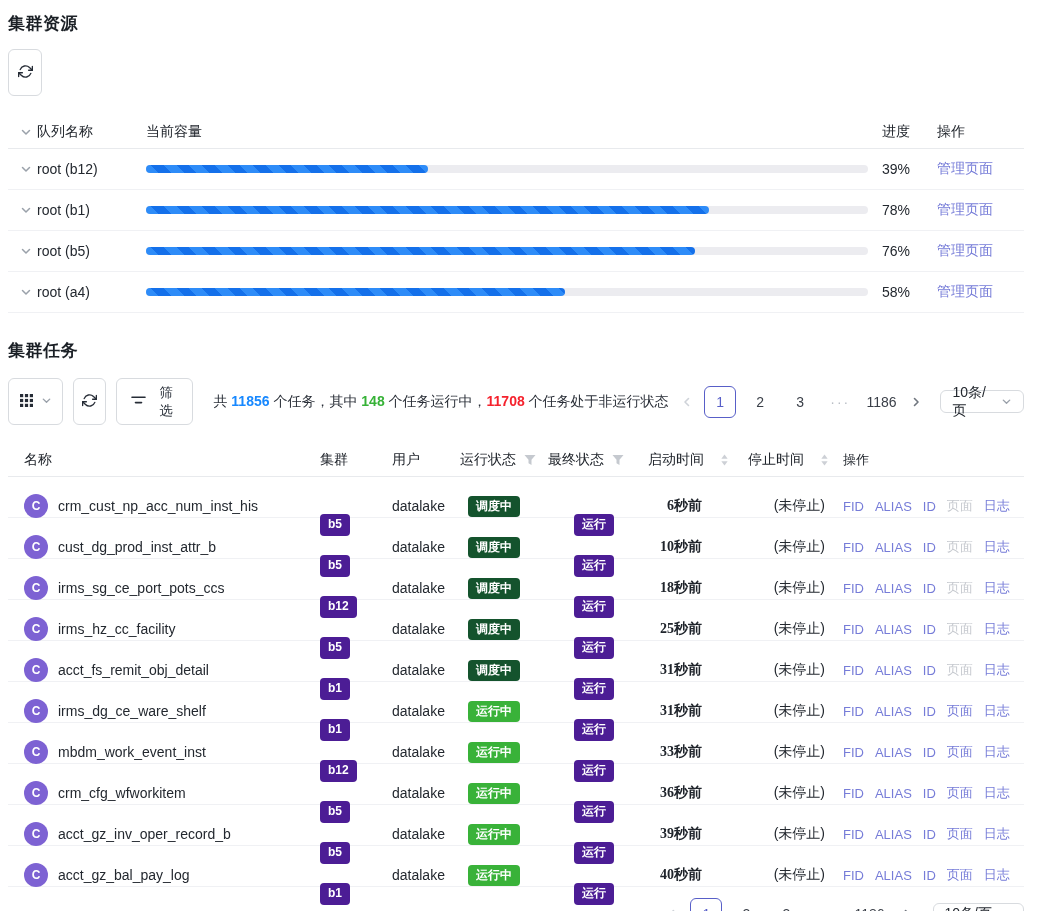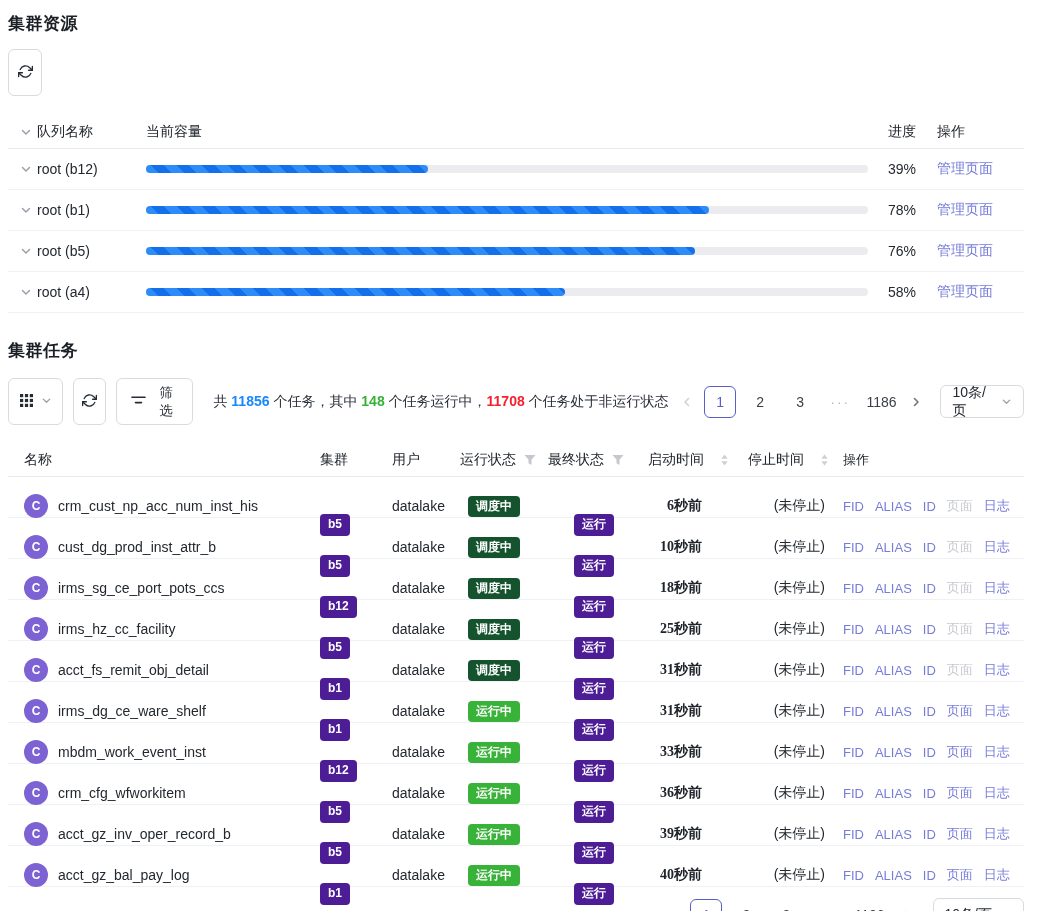--- a/index.html
+++ b/index.html
@@ -25,42 +25,42 @@
     display: grid; grid-template-columns: 138px 1fr 52px 96px; align-items: center;
   }
   .res-head { height: 33px; border-bottom: 1px solid #e8eaed; font-weight: 500; color: #20252c; }
   .res-row { height: 41px; border-bottom: 1px solid #f0f1f4; }
   .queue-cell { display: flex; align-items: center; gap: 5px; padding-left: 12px; }
   .chev { display: inline-flex; cursor: pointer; }
   .cap-cell { padding-right: 8px; }
   .track { height: 8px; background: #ececf0; border-radius: 4px; }
   .fill { height: 8px; border-radius: 4px;
     background: repeating-linear-gradient(45deg, #2e8cf8 0 9px, #1470ea 9px 18px); }
-  .pct-cell { text-align: right; padding-right: 12px; }
+  .pct-cell { text-align: center; padding-right: 12px; }
   .ops-cell { padding-left: 9px; }
   .link { color: #767cd8; text-decoration: none; cursor: pointer; }
 
   
   .tasks-section { margin-top: 26px; }
   .toolbar { display: flex; align-items: center; gap: 10px; margin-top: 16px; }
   .grid-btn { width: 58px; gap: 8px; }
   .filter-btn { padding: 0 14px; gap: 8px; }
   .summary { margin-left: 10px; color: #2a2f38; white-space: nowrap; }
   .num { font-weight: 600; }
   .num.blue { color: #1788ff; } .num.green { color: #36b237; } .num.red { color: #f5222d; }
 
   .pager { display: flex; align-items: center; gap: 8px; margin-left: auto; }
   .page-item { min-width: 32px; height: 32px; padding: 0 4px; border-radius: 6px;
     display: inline-flex; align-items: center; justify-content: center;
     color: #3a3f48; cursor: pointer; background: #fff; }
   .page-item.active { border: 1px solid #585fc8; color: #585fc8; }
   .page-arrow { display: inline-flex; align-items: center; justify-content: center;
     width: 20px; height: 32px; cursor: pointer; }
   .ellipsis { color: #b9bec5; letter-spacing: 2px; cursor: pointer; }
-  .size-select { display: flex; align-items: center; gap: 9px; height: 33px;
+  .size-select { display: flex; align-items: center; gap: 9px; height: 23px;
     border: 1px solid #d8dbdf; border-radius: 6px; padding: 0 11px; margin-left: 8px;
     cursor: pointer; background: #fff; }
   .pager-row { display: flex; margin-top: 11px; }
 
   
   .task-table { margin-top: 18px; }
   .task-head, .task-row {
     display: grid; align-items: center;
     grid-template-columns: 312px 72px 68px 88px 92px 100px 95px 1fr;
   }

